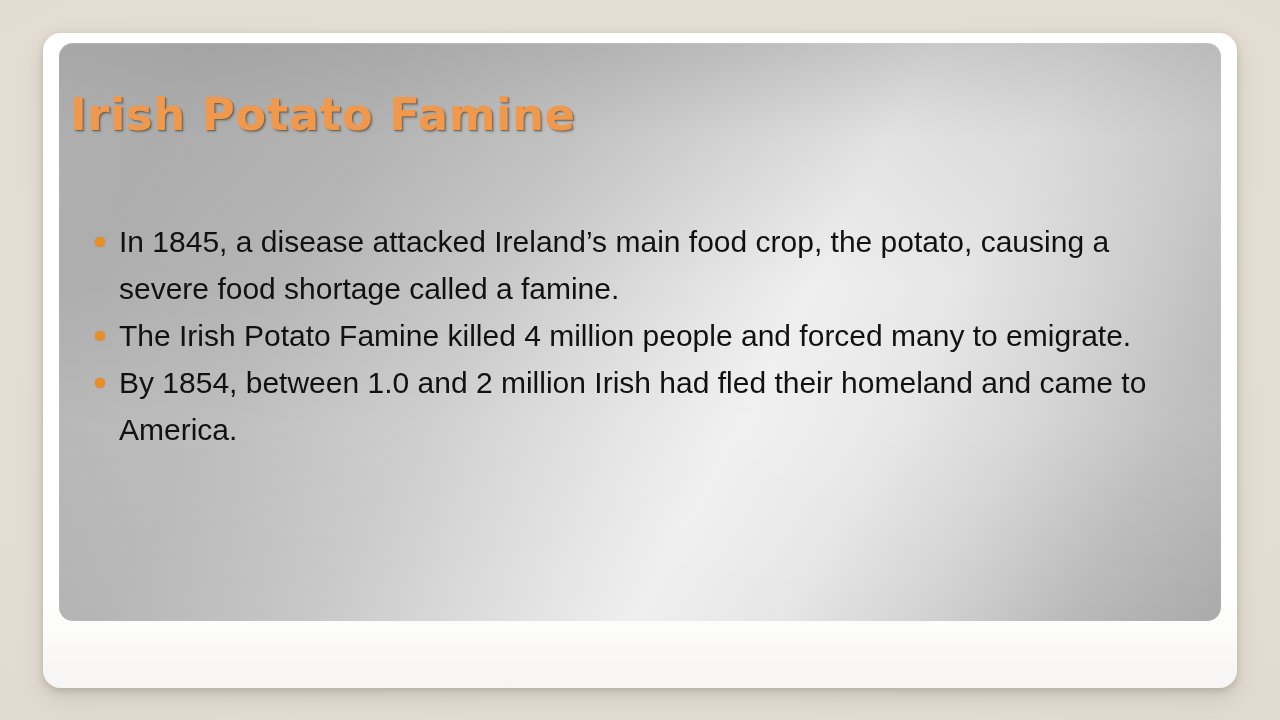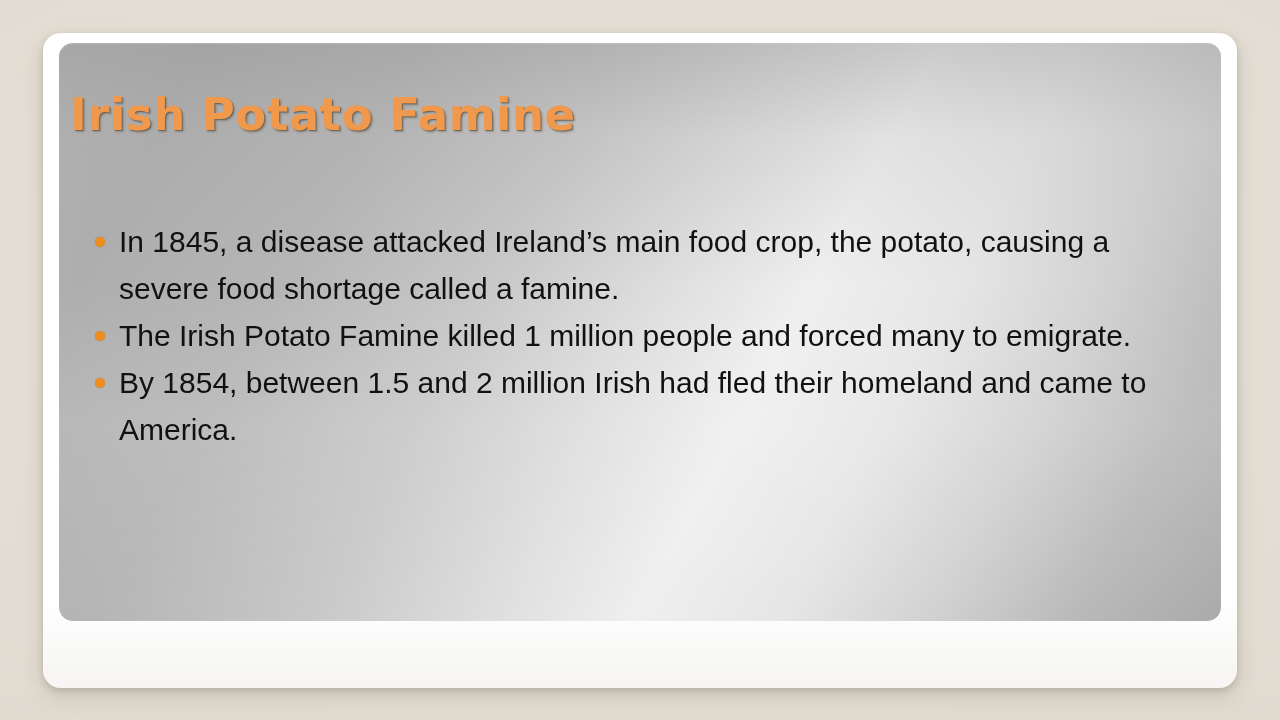--- a/index.html
+++ b/index.html
@@ -142,23 +142,23 @@
 
   <ul id="slide-body">
 
     <li>
       <span class="bullet-dot"></span>
       <span class="bullet-text">In 1845, a disease attacked Ireland’s main food crop, the potato, causing a severe food shortage called a famine.</span>
     </li>
 
     <li>
       <span class="bullet-dot"></span>
-      <span class="bullet-text">The Irish Potato Famine killed 1 million people and forced many to emigrate.</span>
+      <span class="bullet-text">The Irish Potato Famine killed 4 million people and forced many to emigrate.</span>
     </li>
 
     <li>
       <span class="bullet-dot"></span>
-      <span class="bullet-text">By 1854, between 1.5 and 2 million Irish had fled their homeland and came to America.</span>
+      <span class="bullet-text">By 1854, between 1.0 and 2 million Irish had fled their homeland and came to America.</span>
     </li>
 
   </ul>
 
 </div>
 
 </body></html>

